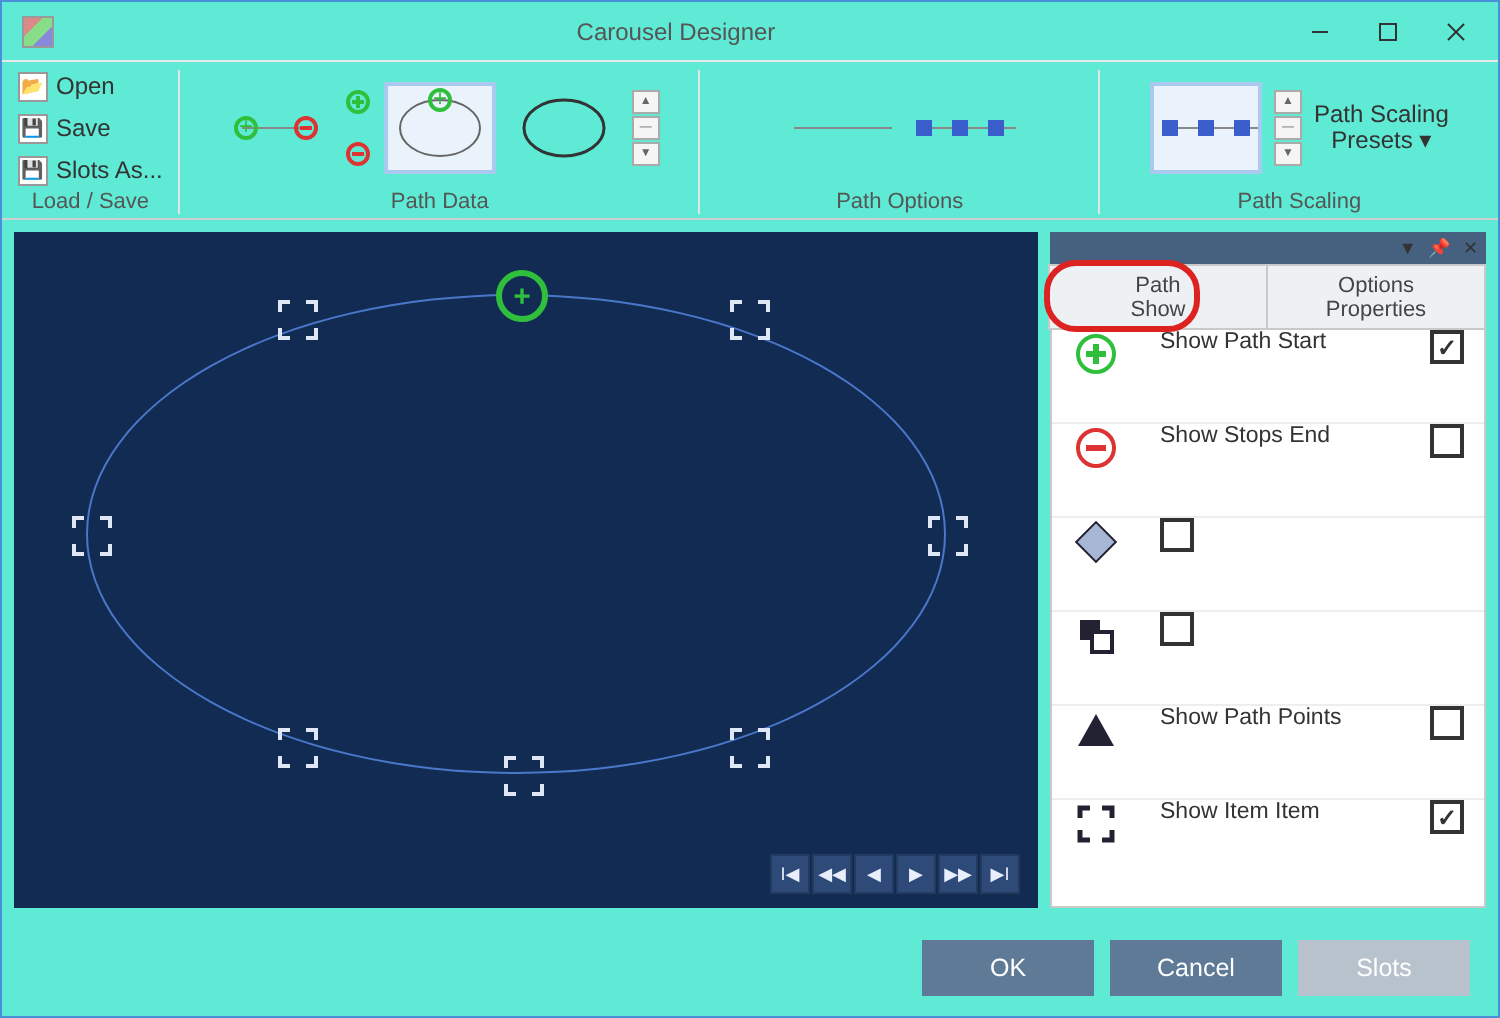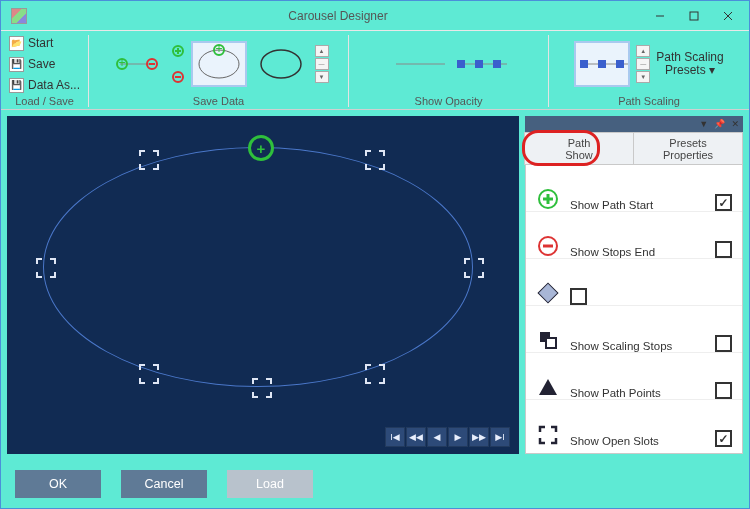--- a/index.html
+++ b/index.html
@@ -24,26 +24,26 @@
   .workspace{flex:1;display:flex;padding:6px;gap:6px;min-height:0}
   .canvas{flex:1;background:#112b53;position:relative;border:1px solid #112b53}
   .panel{width:218px;display:flex;flex-direction:column}
   .panel-head{height:16px;background:#46607f;display:flex;align-items:center;justify-content:flex-end;padding:0 4px;gap:6px;color:#fff}
   .panel-head span{font-size:9px}
   .tabs{display:flex}
   .tab{flex:1;height:33px;border:1px solid #c9c9c9;background:#eef1f4;display:flex;align-items:center;justify-content:center;text-align:center;font-size:11px;line-height:12px;color:#444;padding:0 4px;margin-left:-1px}
   .tab.active{background:#fff;border-bottom-color:#fff}
   .hl{position:absolute;border:3px solid #d22;border-radius:16px;pointer-events:none}
   .options{flex:1;background:#fff;border:1px solid #c9c9c9;border-top:none;overflow:auto}
-  .opt{display:flex;align-items:flex-end;height:47px;padding:0 10px;border-bottom:1px solid #eee;gap:10px}
+  .opt{display:flex;align-items:flex-start;height:47px;padding:0 10px;border-bottom:1px solid #eee;gap:20px}
   .opt:last-child{border-bottom:none}
   .opt .oicon{width:24px;height:24px;display:flex;align-items:center;justify-content:center;flex:0 0 24px}
   .opt .olabel{flex:1;font-size:11.5px}
   .cb{width:17px;height:17px;border:2px solid #333;display:flex;align-items:center;justify-content:center;font-size:12px;font-weight:bold}
-  .footer{display:flex;gap:20px;padding:10px 14px}
+  .footer{display:flex;justify-content:flex-end;gap:8px;padding:10px 14px}
   .btn{min-width:86px;height:28px;display:flex;align-items:center;justify-content:center;color:#fff;font-size:12.5px}
   .btn.primary{background:#5f7a96}
   .btn.secondary{background:#5f7a96}
   .btn.disabled{background:#b8c2cc;color:#fff}
   
   .ellipse{position:absolute;left:35px;top:30px;width:430px;height:240px;border:1px solid #4a77c9;border-radius:50%}
   .startdot{position:absolute;left:240px;top:18px;width:26px;height:26px;border:3px solid #2fbf3c;border-radius:50%;background:#112b53;display:flex;align-items:center;justify-content:center;color:#2fbf3c;font-weight:bold;font-size:15px}
   .slot{position:absolute;width:22px;height:22px}
   .slot svg{width:22px;height:22px}
   .transport{position:absolute;right:8px;bottom:6px;display:flex;gap:1px}
@@ -75,29 +75,29 @@
         </svg>
       </div>
   </div>
 
   <div class="ribbon">
 
     <div class="rgroup">
       <div class="rgroup-body" style="flex-direction:column;align-items:flex-start;gap:2px;height:58px;justify-content:center">
         <div class="menuitem">
             <span class="micon">📂</span>
-            <span>Start</span>
+            <span>Open</span>
           </div>
         <div class="menuitem">
             <span class="micon">💾</span>
             <span>Save</span>
           </div>
         <div class="menuitem">
             <span class="micon">💾</span>
-            <span>Data As...</span>
+            <span>Slots As...</span>
           </div>
       </div>
       <div class="rgroup-label">Load / Save</div>
     </div>
 
     <div class="rgroup" style="flex:0 0 260px">
       <div class="rgroup-body">
         <div class="thumb">
           <svg width="46" height="30">
               <line x1="6" y1="15" x2="40" y2="15" stroke="#888"></line>
@@ -129,41 +129,41 @@
           <svg width="50" height="40">
               <ellipse cx="25" cy="20" rx="20" ry="14" fill="none" stroke="#333" stroke-width="1.5"></ellipse>
             </svg>
         </div>
         <div class="spinner">
             <div>▲</div>
             <div>—</div>
             <div>▼</div>
           </div>
       </div>
-      <div class="rgroup-label">Save Data</div>
+      <div class="rgroup-label">Path Data</div>
     </div>
 
     <div class="rgroup" style="flex:0 0 200px">
       <div class="rgroup-body">
         <div class="thumb">
             <svg width="60" height="20">
               <line x1="5" y1="10" x2="55" y2="10" stroke="#888"></line>
             </svg>
           </div>
         <div class="thumb">
             <svg width="70" height="20">
               <line x1="5" y1="10" x2="65" y2="10" stroke="#888"></line>
               <rect x="4" y="6" width="8" height="8" fill="#3a5fcd"></rect>
               <rect x="22" y="6" width="8" height="8" fill="#3a5fcd"></rect>
               <rect x="40" y="6" width="8" height="8" fill="#3a5fcd"></rect>
               <rect x="58" y="6" width="8" height="8" fill="#3a5fcd"></rect>
             </svg>
           </div>
       </div>
-      <div class="rgroup-label">Show Opacity</div>
+      <div class="rgroup-label">Path Options</div>
     </div>
 
     <div class="rgroup" style="flex:1">
       <div class="rgroup-body">
         <div class="thumb sel">
             <svg width="70" height="20">
               <line x1="5" y1="10" x2="65" y2="10" stroke="#888"></line>
               <rect x="4" y="6" width="8" height="8" fill="#3a5fcd"></rect>
               <rect x="22" y="6" width="8" height="8" fill="#3a5fcd"></rect>
               <rect x="40" y="6" width="8" height="8" fill="#3a5fcd"></rect>
@@ -252,21 +252,21 @@
 
     <div class="panel" style="position:relative">
       <div class="panel-head">
         <span>▼</span>
         <span>📌</span>
         <span>✕</span>
       </div>
       <div class="tabs">
         <div class="tab" style="white-space:pre-line">Path
 Show</div>
-        <div class="tab" style="white-space:pre-line">Presets
+        <div class="tab" style="white-space:pre-line">Options
 Properties</div>
       </div>
       <div class="hl" style="left:-3px;top:14px;width:78px;height:36px"></div>
       <div class="options">
         <div class="opt">
           <div class="oicon">
               <svg width="22" height="22">
                 <circle cx="11" cy="11" r="9" fill="none" stroke="#2fbf3c" stroke-width="2"></circle>
                 <line x1="11" y1="6" x2="11" y2="16" stroke="#2fbf3c" stroke-width="3"></line>
                 <line x1="6" y1="11" x2="16" y2="11" stroke="#2fbf3c" stroke-width="3"></line>
@@ -293,46 +293,45 @@
             </div>
           <div class="cb"></div>
         </div>
         <div class="opt">
           <div class="oicon">
               <svg width="22" height="22">
                 <rect x="3" y="3" width="10" height="10" fill="#223"></rect>
                 <rect x="9" y="9" width="10" height="10" fill="#fff" stroke="#223" stroke-width="2"></rect>
               </svg>
             </div>
-          <div class="olabel">Show Scaling Stops</div>
           <div class="cb"></div>
         </div>
         <div class="opt">
           <div class="oicon">
               <svg width="22" height="22">
                 <polygon points="11,3 20,19 2,19" fill="#223"></polygon>
               </svg>
             </div>
           <div class="olabel">Show Path Points</div>
           <div class="cb"></div>
         </div>
         <div class="opt">
           <div class="oicon">
               <svg width="22" height="22">
                 <g stroke="#223" stroke-width="2.5" fill="none">
                   <path d="M3 8V3h5M14 3h5v5M19 14v5h-5M8 19H3v-5"></path>
                 </g>
               </svg>
             </div>
-          <div class="olabel">Show Open Slots</div>
+          <div class="olabel">Show Item Item</div>
           <div class="cb">✓</div>
         </div>
       </div>
     </div>
   </div>
 
   <div class="footer">
     <div class="btn primary">OK</div>
     <div class="btn secondary">Cancel</div>
-    <div class="btn disabled">Load</div>
+    <div class="btn disabled">Slots</div>
   </div>
 
 </div>
 
 </body></html>

